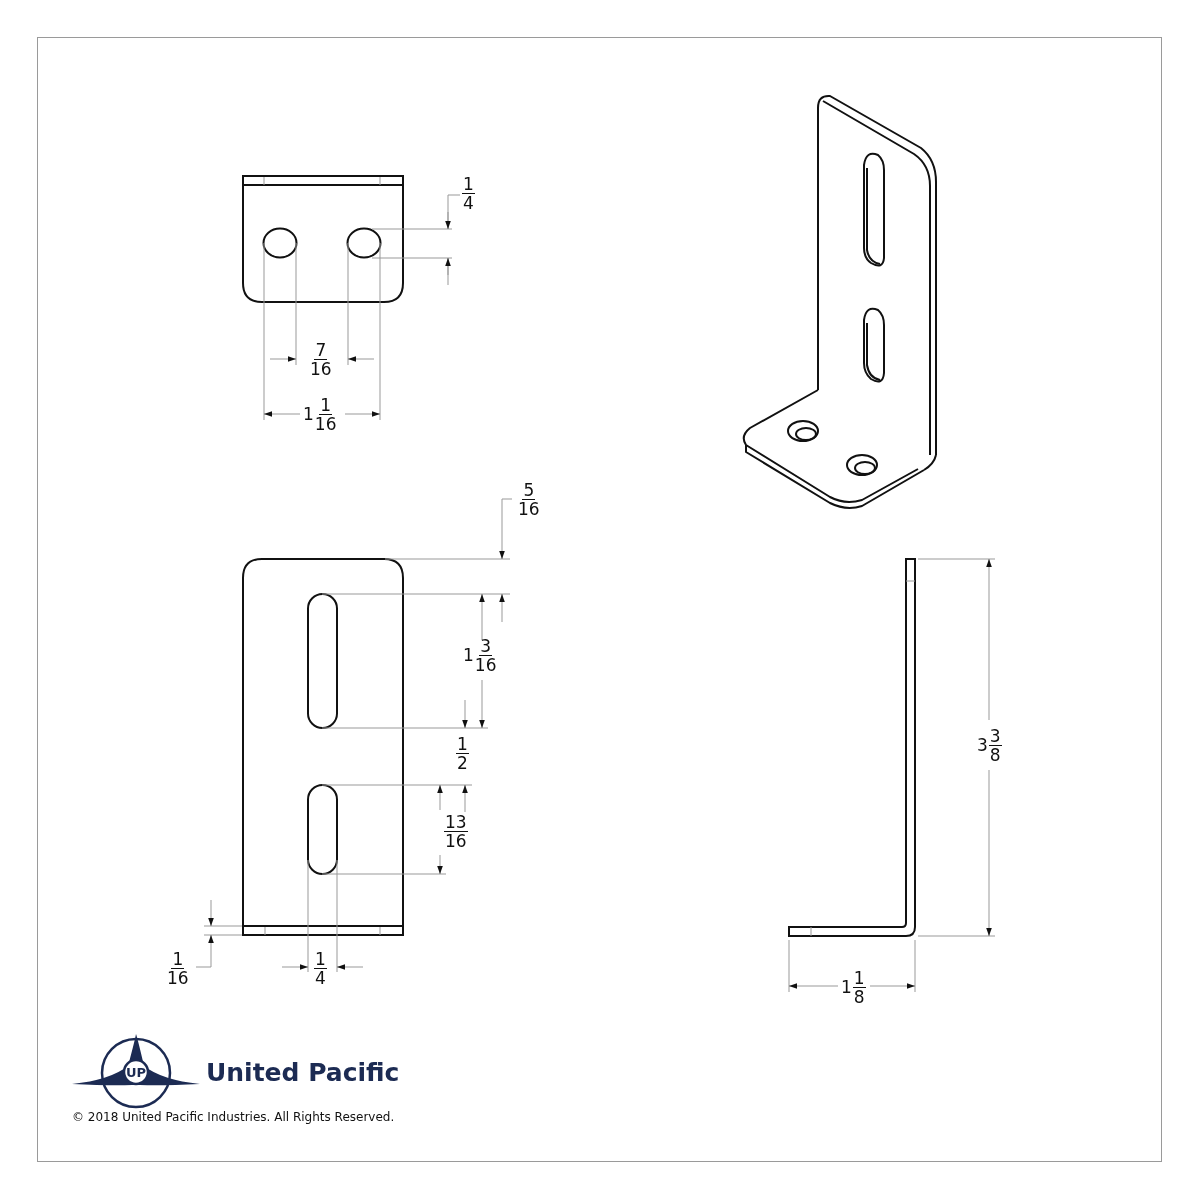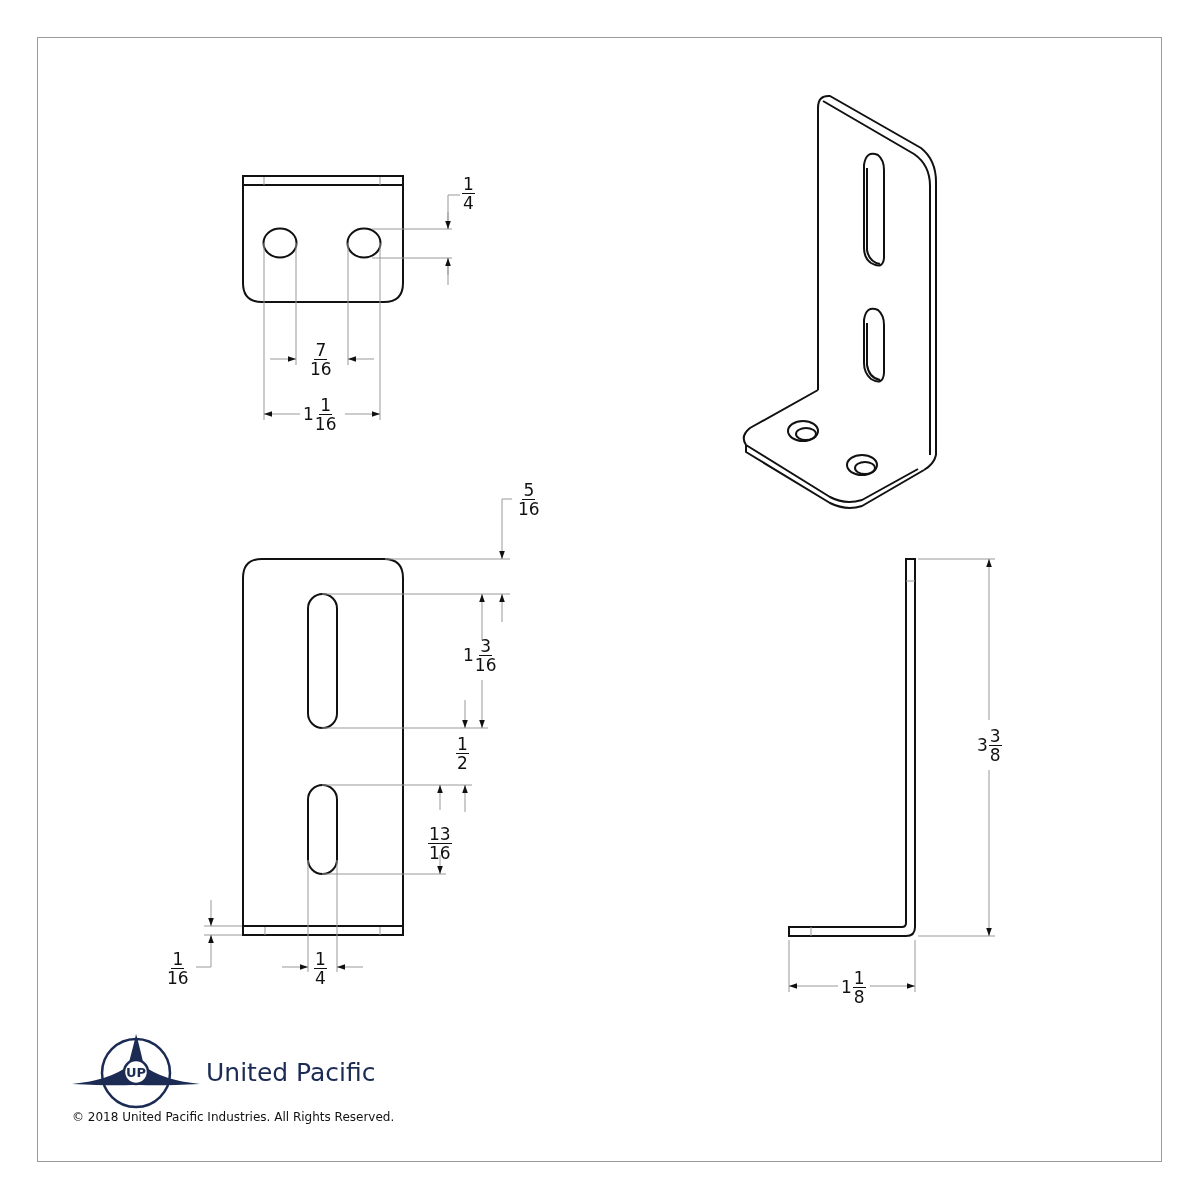--- a/index.html
+++ b/index.html
@@ -4,21 +4,21 @@
 <style>
   html,body{margin:0;padding:0;background:#fff;}
   body{width:1200px;height:1200px;position:relative;overflow:hidden;font-family:"DejaVu Sans",sans-serif;}
   .frame{position:absolute;left:37px;top:37px;width:1125px;height:1125px;border:1px solid #9a9a9a;box-sizing:border-box;}
   svg.draw{position:absolute;left:0;top:0;}
   .lbl{position:absolute;color:#111;font-size:17px;line-height:1;text-align:center;}
   .frac{display:inline-flex;flex-direction:column;align-items:center;vertical-align:middle;}
   .frac .n{display:block;padding:0 1px;border-bottom:1.2px solid #111;line-height:18px;}
   .frac .d{display:block;line-height:18px;}
   .whole{display:inline-block;vertical-align:middle;font-size:17px;margin-right:1px;}
-  .brand{position:absolute;left:206px;top:1058px;font-size:25px;font-weight:normal;color:#1c2b53;font-family:"DejaVu Sans",sans-serif;letter-spacing:0px;}
+  .brand{position:absolute;left:206px;top:1058px;font-size:25px;font-weight:bold;color:#1c2b53;font-family:"DejaVu Sans",sans-serif;letter-spacing:0px;}
   .copy{position:absolute;left:72px;top:1110px;font-size:12px;color:#111;}
 </style>
 </head>
 <body>
 
 <div class="frame"></div>
 
 <svg class="draw" width="1200" height="1200" viewBox="0 0 1200 1200">
   <defs>
     <marker id="arr" viewBox="0 0 10 10" refX="10" refY="5" markerWidth="10" markerHeight="8" orient="auto-start-reverse" markerUnits="userSpaceOnUse">
@@ -168,21 +168,21 @@
       <span class="n">3</span>
       <span class="d">16</span>
     </span>
 </div>
 <div class="lbl" style="left:456px;top:735px;">
   <span class="frac">
       <span class="n">1</span>
       <span class="d">2</span>
     </span>
 </div>
-<div class="lbl" style="left:428px;top:813px;margin-top:12px;">
+<div class="lbl" style="left:444px;top:813px;">
   <span class="frac">
       <span class="n">13</span>
       <span class="d">16</span>
     </span>
 </div>
 <div class="lbl" style="left:167px;top:950px;">
   <span class="frac">
       <span class="n">1</span>
       <span class="d">16</span>
     </span>

